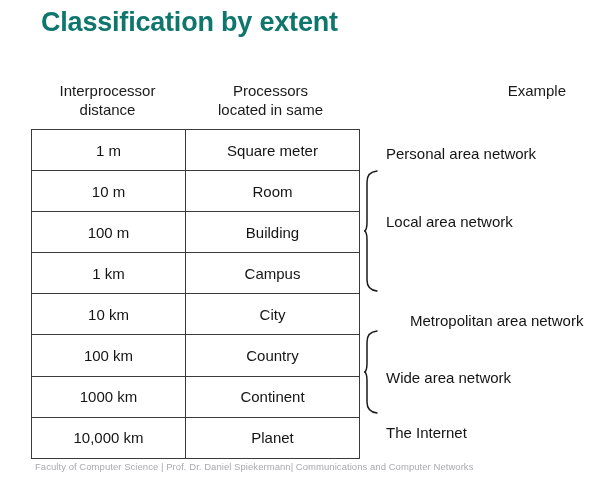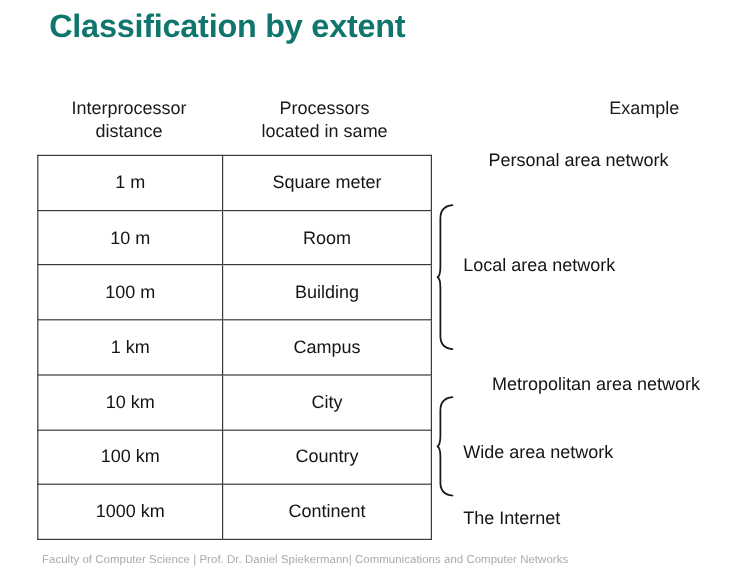--- a/index.html
+++ b/index.html
@@ -95,21 +95,21 @@
   
   .example-label {
     position: absolute;
     left: 386px;
     font-size: 15px;
     color: #141414;
     white-space: nowrap;
     line-height: 16px;
     font-family: "Liberation Sans", sans-serif;
   }
-  #example-pan   { top: 126px; margin-left: 21px; }
+  #example-pan   { top: 146px; }
   #example-lan   { top: 214px; text-align: center; }
   #example-man   { top: 313px; margin-left: 24px; }
   #example-wan   { top: 370px; }
   #example-inet  { top: 425px; }
 
   
   .brace {
     position: absolute;
     left: 364px;
   }
@@ -179,20 +179,24 @@
         <td class="cell-located">City</td>
       </tr>
       <tr>
         <td class="cell-distance">100 km</td>
         <td class="cell-located">Country</td>
       </tr>
       <tr>
         <td class="cell-distance">1000 km</td>
         <td class="cell-located">Continent</td>
       </tr>
+      <tr>
+        <td class="cell-distance">10,000 km</td>
+        <td class="cell-located">Planet</td>
+      </tr>
     </tbody>
   </table>
 
   <div class="brace" id="brace-lan">
     <svg width="18" height="122" viewBox="0 0 18 122" xmlns="http://www.w3.org/2000/svg">
       <path d="M 13 1 Q 3 2 3 12 L 3 52 Q 3 60 0.5 61 Q 3 62 3 70 L 3 110 Q 3 120 13 121" fill="none" stroke="#1a1a1a" stroke-width="1.5" stroke-linecap="round"></path>
     </svg>
   </div>
 
   <div class="brace" id="brace-wan">

